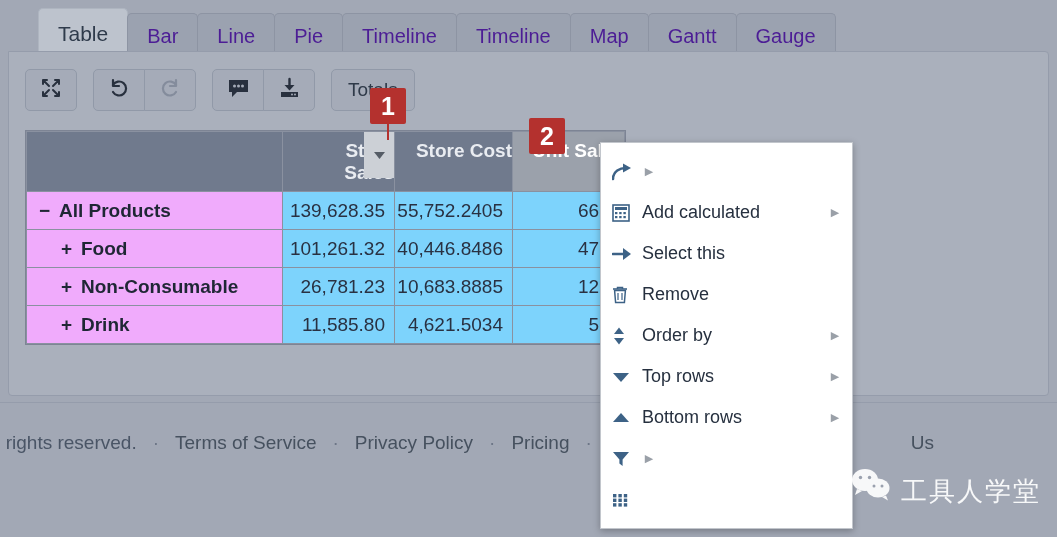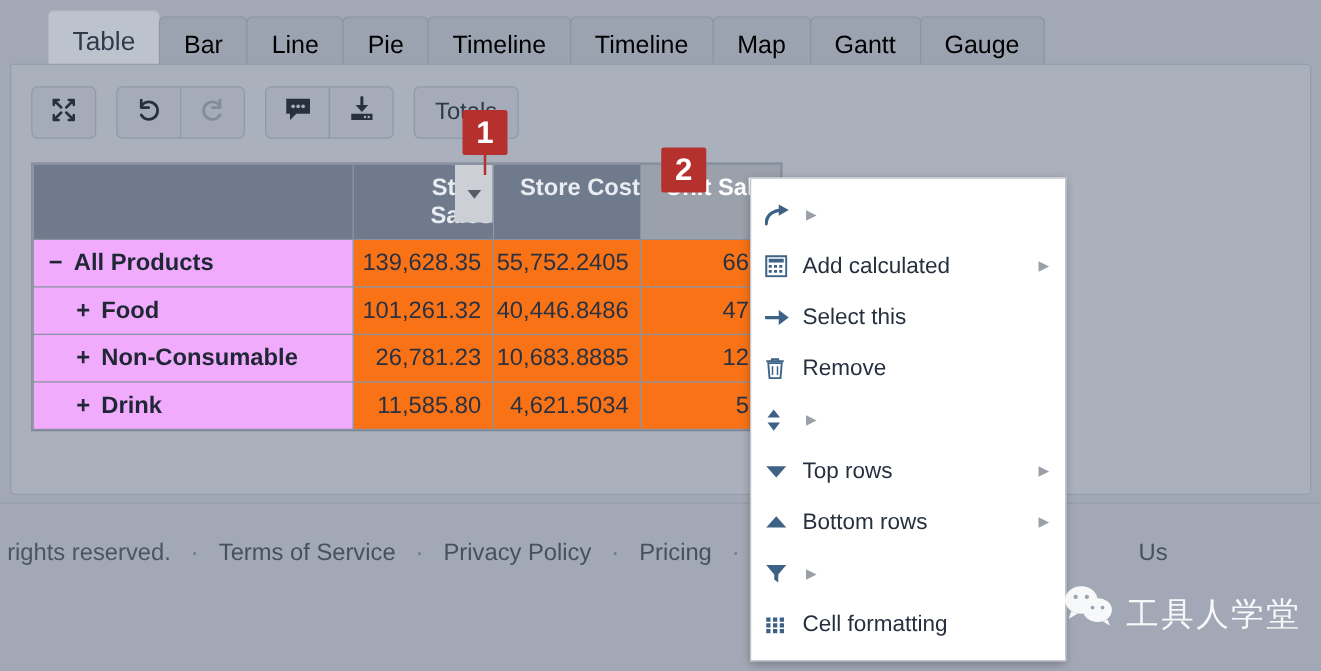--- a/index.html
+++ b/index.html
@@ -14,21 +14,21 @@
   }
 
   
   .tabbar{
     position:absolute; left:0; top:0; width:1015px; height:58px;
     display:flex; align-items:flex-end; padding-left:38px;
   }
   .tab{
     height:45px; padding:0 19px;
     display:flex; align-items:center; justify-content:center;
-    font-size:20px; color:#000000;
+    font-size:20px; color:#4c1d95;
     background:#9ba2b0;
     border:1px solid #8d94a3;
     border-bottom:none;
     border-radius:5px 5px 0 0;
     margin-right:-1px;
     white-space:nowrap;
   }
   .tab.active{
     background:#bdc3cd;
     color:#2f3b4b;
@@ -97,21 +97,21 @@
     background:#ccd0d6;
     display:flex; align-items:center; justify-content:center;
   }
   td.rowhdr{
     background:#f0abfc; color:#1f2735;
     font-weight:bold; height:38px;
     padding-left:12px; white-space:nowrap;
   }
   td.rowhdr.lvl1{ padding-left:34px; }
   td.num{
-    background:#f97316; color:#293142;
+    background:#7dd3fc; color:#293142;
     text-align:right; padding-right:9px; height:38px;
     white-space:nowrap;
   }
   .pm{ display:inline-block; width:20px; font-weight:bold; }
 
   
   .badge{
     position:absolute;
     width:36px; height:36px;
     background:#b4312e;
@@ -399,20 +399,21 @@
     <span class="marrow"></span>
   </div>
 
   <div class="mi">
     <span class="mico">
       <svg width="14" height="18" viewBox="0 0 14 18">
           <path d="M7 0.5 L12 7 L2 7 Z" fill="currentColor"></path>
           <path d="M7 17.5 L2 11 L12 11 Z" fill="currentColor"></path>
         </svg>
     </span>
+    <span class="mlbl">Order by</span>
     <span class="marrow">▶</span>
   </div>
 
   <div class="mi">
     <span class="mico">
       <svg width="18" height="12" viewBox="0 0 18 12">
           <path d="M1 2 L17 2 L9 11 Z" fill="currentColor"></path>
         </svg>
     </span>
     <span class="mlbl">Top rows</span>
@@ -447,21 +448,20 @@
             <rect x="11.8" y="2" width="3.4" height="3.4"></rect>
             <rect x="1" y="6.6" width="3.4" height="3.4"></rect>
             <rect x="6.4" y="6.6" width="3.4" height="3.4"></rect>
             <rect x="11.8" y="6.6" width="3.4" height="3.4"></rect>
             <rect x="1" y="11.2" width="3.4" height="3.4"></rect>
             <rect x="6.4" y="11.2" width="3.4" height="3.4"></rect>
             <rect x="11.8" y="11.2" width="3.4" height="3.4"></rect>
           </g>
         </svg>
     </span>
-    <span class="mlbl">Cell formatting</span>
     <span class="marrow"></span>
   </div>
 </div>
 
 <div class="divider"></div>
 
 <div class="footer">
   <span style="margin-left:-8px;">ll rights reserved.</span>
   <span class="sep">·</span>
   <span class="flink">Terms of Service</span>

